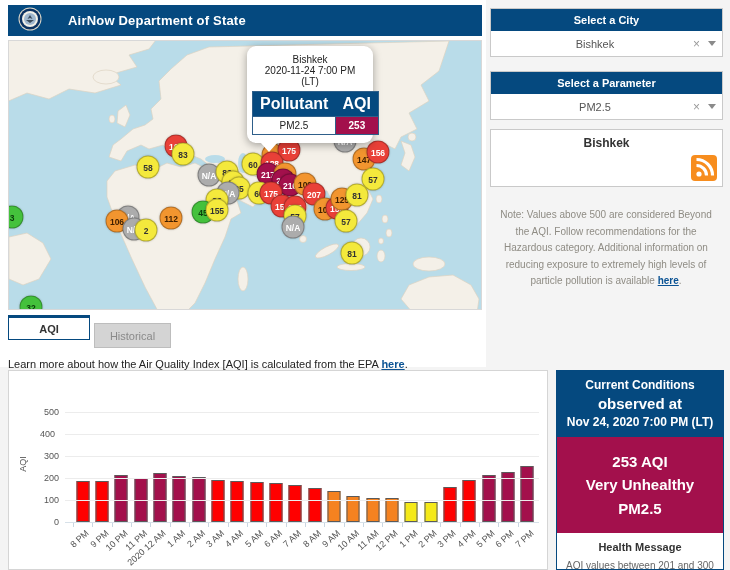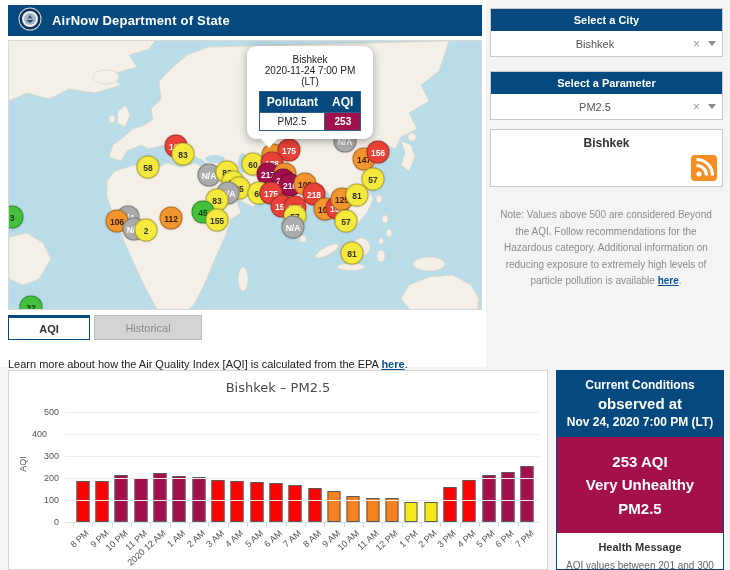--- a/index.html
+++ b/index.html
@@ -3,41 +3,41 @@
 <meta charset="utf-8">
 <style>
   html,body{margin:0;padding:0;width:730px;height:570px;overflow:hidden;
     background:#F4F4F4;font-family:"Liberation Sans",sans-serif;}
   .page{position:relative;width:730px;height:570px;}
   .left-white{position:absolute;left:0;top:0;width:486px;height:367px;background:#fff;}
 
   
   .app-header{position:absolute;left:8px;top:5px;width:474px;height:31px;background:#05497F;
     display:flex;align-items:center;gap:10px;padding-left:10px;box-sizing:border-box;}
-  .app-header h1{color:#fff;font-size:13px;margin:0;font-weight:bold;letter-spacing:.2px;}
+  .app-header h1{color:#fff;font-size:13px;margin:16px;font-weight:bold;letter-spacing:.2px;}
 
   
   .map{position:absolute;left:8px;top:40px;width:474px;height:270px;background:#B9DCE9;
     overflow:hidden;border:1px solid #D8D8D8;box-sizing:border-box;}
   .map svg{position:absolute;left:0;top:0;}
   .marker{position:absolute;width:21px;height:21px;border-radius:50%;display:flex;align-items:center;
     justify-content:center;font-size:8.5px;font-weight:bold;transform:translate(-50%,-50%);
     border:1px solid rgba(0,0,0,.25);box-shadow:0 0 2px rgba(0,0,0,.25);cursor:pointer;}
   .m-yellow{background:#F4E93C;color:#333;} .m-orange{background:#F2952F;color:#402000;}
   .m-red{background:#E94038;color:#fff;} .m-crimson{background:#A3104C;color:#fff;}
   .m-green{background:#44C13C;color:#0B3D0B;} .m-gray{background:#ACACAC;color:#fff;}
 
   
   .popup{position:absolute;left:238px;top:5px;width:116px;background:#fff;border-radius:9px;
     box-shadow:0 2px 8px rgba(0,0,0,.35);padding:8px 5px 8px;z-index:30;font-size:10px;color:#222;
     text-align:center;}
   .popup .arrow{position:absolute;left:13px;bottom:-9px;width:0;height:0;
     border-left:9px solid transparent;border-right:9px solid transparent;border-top:10px solid #fff;}
   .popup table{margin:4px auto 0;border-collapse:collapse;border:1px solid #2E5F8A;}
-  .popup th{background:#05497F;color:#fff;font-size:12px;padding:3px 7px;font-weight:bold;}
+  .popup th{background:#05497F;color:#fff;font-size:16px;padding:3px 7px;font-weight:bold;}
   .popup td{font-size:10px;padding:3px 6px;border:1px solid #2E5F8A;}
   .popup td.aqi-cell{background:#A3104C;color:#fff;font-weight:bold;}
 
   
   .sidebar{position:absolute;left:490px;top:0;width:240px;height:570px;text-align:center;}
   .sb-panel{position:absolute;left:0;width:233px;background:#fff;border:1px solid #C9C9C9;box-sizing:border-box;}
   .sb-head{background:#05497F;color:#fff;font-size:11px;font-weight:bold;padding:5px 8px;}
   .sb-select{display:flex;align-items:center;height:25px;padding:0 6px;cursor:pointer;}
   .sb-select .val{flex:1;font-size:11px;color:#555;}
   .clear-x{color:#9A9A9A;font-size:12px;margin-right:8px;cursor:pointer;}
@@ -48,21 +48,21 @@
   .feed-box .city{font-size:12px;font-weight:bold;color:#333;padding:6px 8px;}
   .rss{position:absolute;right:5px;bottom:5px;width:26px;height:26px;border-radius:4px;background:#F78D1E;cursor:pointer;}
   .note{position:absolute;left:2px;top:197px;width:228px;font-size:10px;line-height:1.65;color:#8F8C84;}
   .note a, .learn a{color:#0B5394;font-weight:bold;text-decoration:underline;cursor:pointer;}
 
   
   .tabs{position:absolute;left:8px;top:315px;display:flex;gap:4px;}
   .tab{height:25px;display:flex;align-items:center;justify-content:center;font-size:11px;cursor:pointer;box-sizing:border-box;}
   .tab.active{width:82px;background:#fff;border:1px solid #05497F;border-top:3px solid #05497F;color:#333;font-weight:bold;}
   .tab.inactive{background:#D4D4D4;border:1px solid #BDBDBD;color:#8A8A8A;}
-  .tab.t2{width:106px;} .tab.t3{width:108px;}
+  .tab.t2{width:106px;} .tab.t3{width:77px;margin-top:8px;}
   .learn{position:absolute;left:8px;top:347px;font-size:11px;color:#222;}
 
   
   .chart-panel{position:absolute;left:8px;top:370px;width:540px;height:200px;background:#fff;
     border:1px solid #D5D5D5;box-sizing:border-box;}
   .chart-title{text-align:center;font-size:13px;color:#4A4A4A;margin-top:9px;font-family:"DejaVu Sans",sans-serif;}
   .ylab{position:absolute;left:6px;top:88px;font-size:9px;color:#555;transform:rotate(-90deg);}
   .plot{position:absolute;left:56px;top:41px;width:474px;height:110px;}
   .gridline{position:absolute;left:0;right:0;height:1px;background:#ECECEC;}
   .gridline.zero{background:#D7E1E9;}
@@ -141,38 +141,38 @@
         <div class="marker m-red" style="left: 167px; top: 105px;">166</div>
         <div class="marker m-yellow" style="left: 174px; top: 113px;">83</div>
         <div class="marker m-yellow" style="left: 139px; top: 126px;">58</div>
         <div class="marker m-gray" style="left: 200px; top: 134px;">N/A</div>
         <div class="marker m-yellow" style="left: 218px; top: 131px;">83</div>
         <div class="marker m-yellow" style="left: 224px; top: 141px;">61</div>
         <div class="marker m-yellow" style="left: 230px; top: 147px;">85</div>
         <div class="marker m-gray" style="left: 219px; top: 152px;">N/A</div>
         <div class="marker m-yellow" style="left: 208px; top: 159px;">83</div>
         <div class="marker m-green" style="left: 194px; top: 171px;">45</div>
-        <div class="marker m-yellow" style="left: 208px; top: 179px;">155</div>
+        <div class="marker m-yellow" style="left: 208px; top: 169px;">155</div>
         <div class="marker m-orange" style="left: 162px; top: 177px;">112</div>
         <div class="marker m-gray" style="left: 119px; top: 176px;">N/A</div>
         <div class="marker m-orange" style="left: 108px; top: 180px;">106</div>
         <div class="marker m-gray" style="left: 125px; top: 188px;">N/A</div>
         <div class="marker m-yellow" style="left: 137px; top: 189px;">2</div>
         <div class="marker m-yellow" style="left: 244px; top: 123px;">60</div>
         <div class="marker m-orange" style="left: 264px; top: 114px;">122</div>
         <div class="marker m-red" style="left: 280px; top: 109px;">175</div>
         <div class="marker m-red" style="left: 263px; top: 122px;">188</div>
         <div class="marker m-crimson" style="left: 259px; top: 133px;">217</div>
         <div class="marker m-orange" style="left: 276px; top: 133px;">117</div>
         <div class="marker m-crimson" style="left: 274px; top: 139px;">211</div>
         <div class="marker m-crimson" style="left: 281px; top: 144px;">216</div>
         <div class="marker m-orange" style="left: 296px; top: 143px;">109</div>
         <div class="marker m-yellow" style="left: 250px; top: 152px;">60</div>
         <div class="marker m-red" style="left: 262px; top: 152px;">175</div>
-        <div class="marker m-red" style="left: 305px; top: 153px;">218</div>
+        <div class="marker m-red" style="left: 305px; top: 153px;">207</div>
         <div class="marker m-red" style="left: 273px; top: 165px;">153</div>
         <div class="marker m-red" style="left: 286px; top: 166px;">126</div>
         <div class="marker m-yellow" style="left: 286px; top: 175px;">57</div>
         <div class="marker m-gray" style="left: 284px; top: 186px;">N/A</div>
         <div class="marker m-orange" style="left: 316px; top: 168px;">104</div>
         <div class="marker m-red" style="left: 328px; top: 167px;">156</div>
         <div class="marker m-orange" style="left: 333px; top: 158px;">125</div>
         <div class="marker m-orange" style="left: 355px; top: 118px;">147</div>
         <div class="marker m-red" style="left: 369px; top: 111px;">156</div>
         <div class="marker m-yellow" style="left: 364px; top: 138px;">57</div>
@@ -237,21 +237,20 @@
     <p class="note"><span>Note: Values above 500 are considered Beyond the AQI. Follow recommendations for the Hazardous category. Additional information on reducing exposure to extremely high levels of particle pollution is available </span><a>here</a><span>.</span></p>
   </aside>
 
   <nav class="tabs">
     <div class="tab active">AQI</div>
     <div class="tab inactive t3">Historical</div>
   </nav>
   <p class="learn"><span>Learn more about how the Air Quality Index [AQI] is calculated from the EPA </span><a>here</a><span>.</span></p>
 
   <section class="chart-panel">
-    <div class="chart-title">Bishkek – PM2.5</div>
     <div class="ylab">AQI</div>
     <div id="yticks"></div>
     <div class="plot" id="plot">
       <div class="slots" id="slots">
           <div class="slot">
             <div class="bar" style="height: 40.7px; background: rgb(255, 0, 0);"></div>
             <div class="xlabel">8 PM</div>
           </div>
           <div class="slot">
             <div class="bar" style="height: 40.7px; background: rgb(255, 0, 0);"></div>
@@ -350,21 +349,21 @@
         <div class="gridline" style="top: 88px;"></div>
         <div class="gridline" style="top: 66px;"></div>
         <div class="gridline" style="top: 44px;"></div>
         <div class="gridline" style="top: 22px;"></div>
         <div class="gridline" style="top: 0px;"></div>
       </div>
   <div class="ytick" style="left: 16px; top: 146px;">0</div>
       <div class="ytick" style="left: 16px; top: 124px;">100</div>
       <div class="ytick" style="left: 16px; top: 102px;">200</div>
       <div class="ytick" style="left: 16px; top: 80px;">300</div>
-      <div class="ytick" style="left: 4px; top: 58px;">400</div>
+      <div class="ytick" style="left: 12px; top: 58px;">400</div>
       <div class="ytick" style="left: 16px; top: 36px;">500</div>
     </section>
 
   <section class="cond">
     <div class="cond-head">
       <div class="l1">Current Conditions</div>
       <div class="l2">observed at</div>
       <div class="l3">Nov 24, 2020 7:00 PM (LT)</div>
     </div>
     <div class="cond-aqi">

